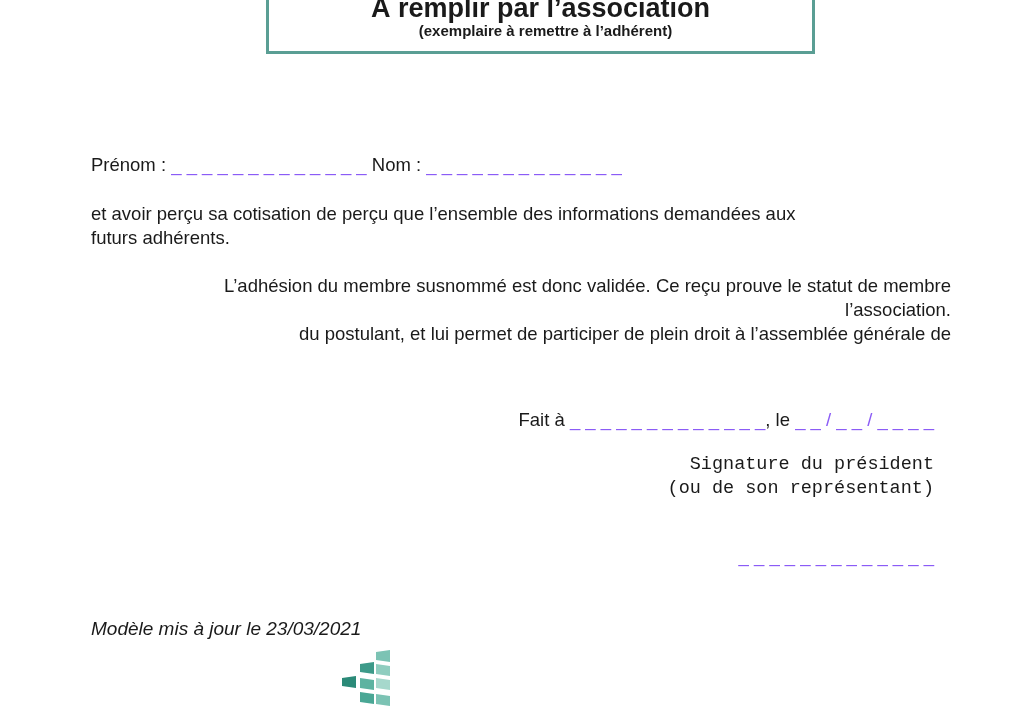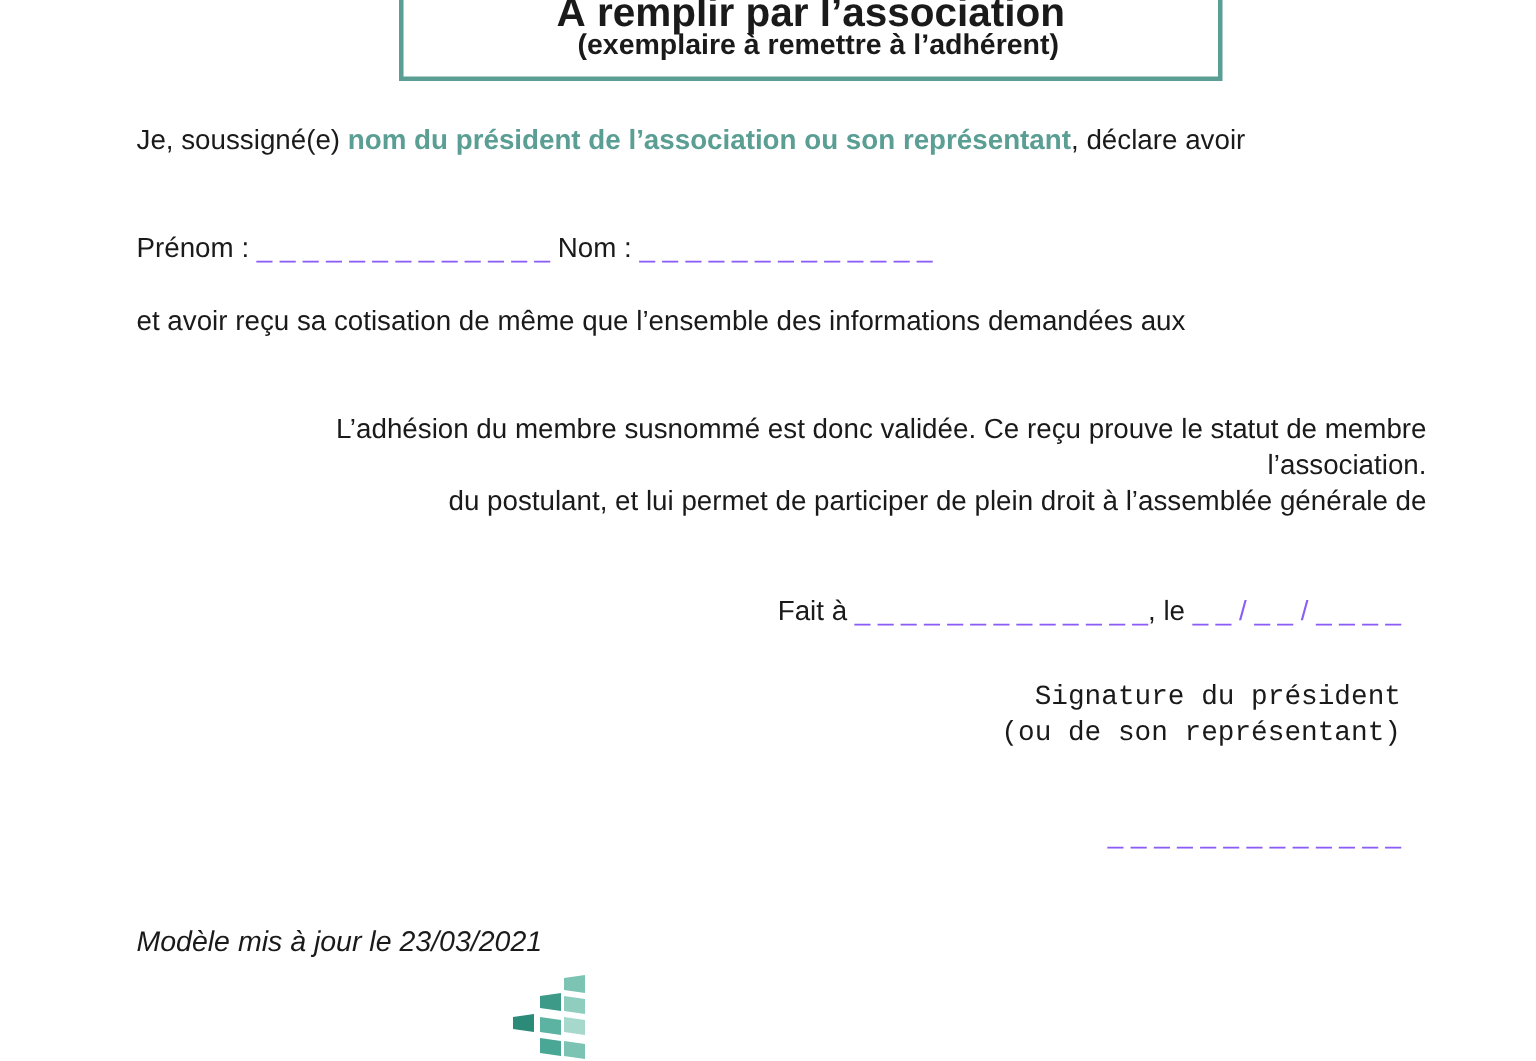--- a/index.html
+++ b/index.html
@@ -15,21 +15,21 @@
     border: 3px solid #5a9e94;
     box-sizing: content-box;
     text-align: center;
   }
   .title-main {
     position: absolute; left: 0; right: 0; top: 30px;
     font-weight: bold; font-size: 27px; line-height: 30px; color: #1a1a1a;
   }
   .title-sub {
     position: absolute; left: 0; right: 0; top: 56px;
-    font-weight: bold; font-size: 19px; line-height: 24px; color: #1a1a1a; padding-left: 10px;
+    font-weight: bold; font-size: 15px; line-height: 24px; color: #1a1a1a; padding-left: 10px;
   }
   .para {
     position: absolute; left: 91px; width: 860px;
     font-size: 18.5px; line-height: 24px;
   }
   .accent { color: #5a9e94; font-weight: bold; }
   .blank { color: #8b5cf6; letter-spacing: 0px; }
   .right-block {
     position: absolute; right: 90px; text-align: right;
     font-size: 18.5px; line-height: 24px;
@@ -54,40 +54,40 @@
 </style>
 </head>
 <body>
 
 <div class="title-box">
   <div class="title-main">À remplir par l’association</div>
   <div class="title-sub">(exemplaire à remettre à l’adhérent)</div>
 </div>
 
 <div class="para" style="top:81px;">
-  <div><span>Je, soussigné(e) </span><span class="accent">nom du président de l’association ou son représentant</span><span>, déclare avoir</span></div>
 </div>
 
 <div class="para" style="top:153px;">
   <span>Prénom : </span>
   <span class="blank">_ _ _ _ _ _ _ _ _ _ _ _ _</span><span> Nom : </span>
   <span class="blank">_ _ _ _ _ _ _ _ _ _ _ _ _</span>
 </div>
 
 <div class="para" style="top:202px;">
-  <div>et avoir reçu sa cotisation de même que l’ensemble des informations demandées aux</div>
+  <div>et avoir perçu sa cotisation de perçu que l’ensemble des informations demandées aux</div>
+  <div>futurs adhérents.</div>
 </div>
 
 <div class="para" style="top:274px;text-align:right;">
   <div>L’adhésion du membre susnommé est donc validée. Ce reçu prouve le statut de membre</div>
   <div>l’association.</div>
   <div>du postulant, et lui permet de participer de plein droit à l’assemblée générale de</div>
 </div>
 
-<div class="right-block" style="top:395px;">
+<div class="right-block" style="top:408px;">
   <span>Fait à </span><span class="blank">_ _ _ _ _ _ _ _ _ _ _ _ _</span><span>, le </span><span class="blank">_ _</span><span class="blank"> / </span><span class="blank">_ _</span><span class="blank"> / </span><span class="blank">_ _ _ _</span>
 </div>
 
 <div class="right-block" style="top:453px;font-family:Liberation Mono, monospace;">
   <div>Signature du président</div>
   <div>(ou de son représentant)</div>
 </div>
 
 <div class="right-block" style="top:544px;">
   <span class="blank">_ _ _ _ _ _ _ _ _ _ _ _ _</span>

